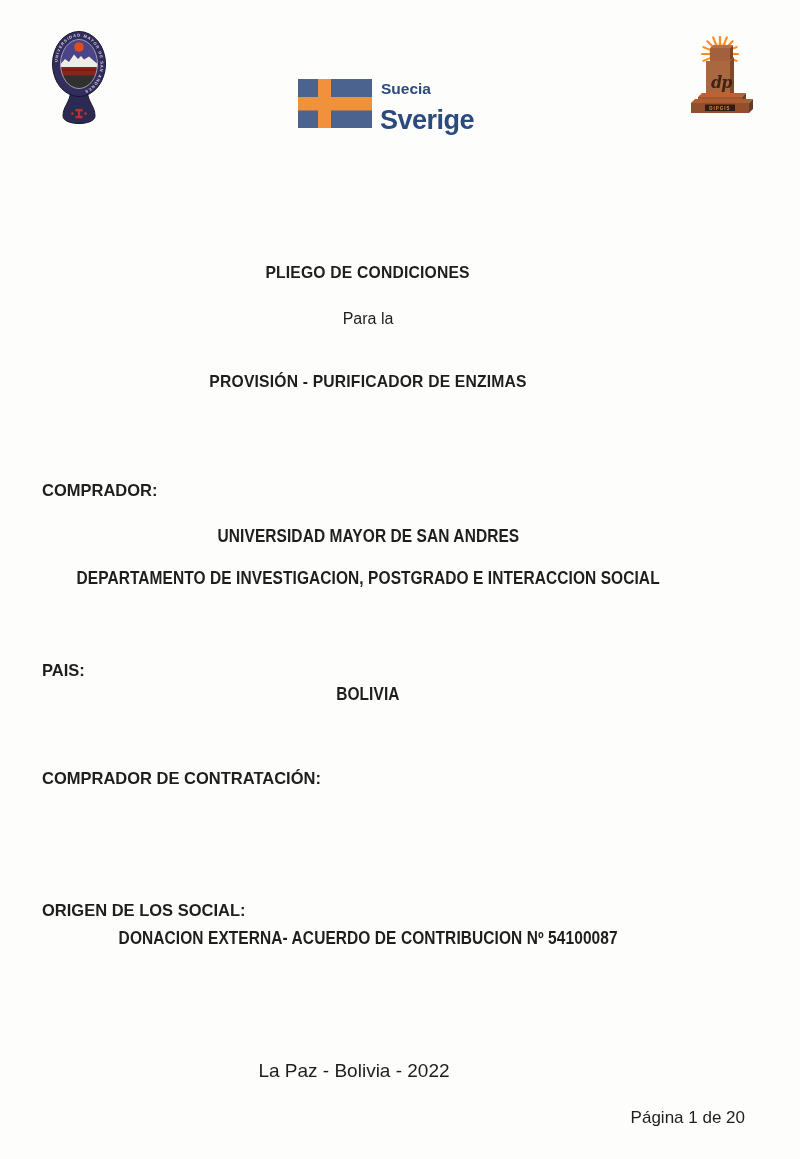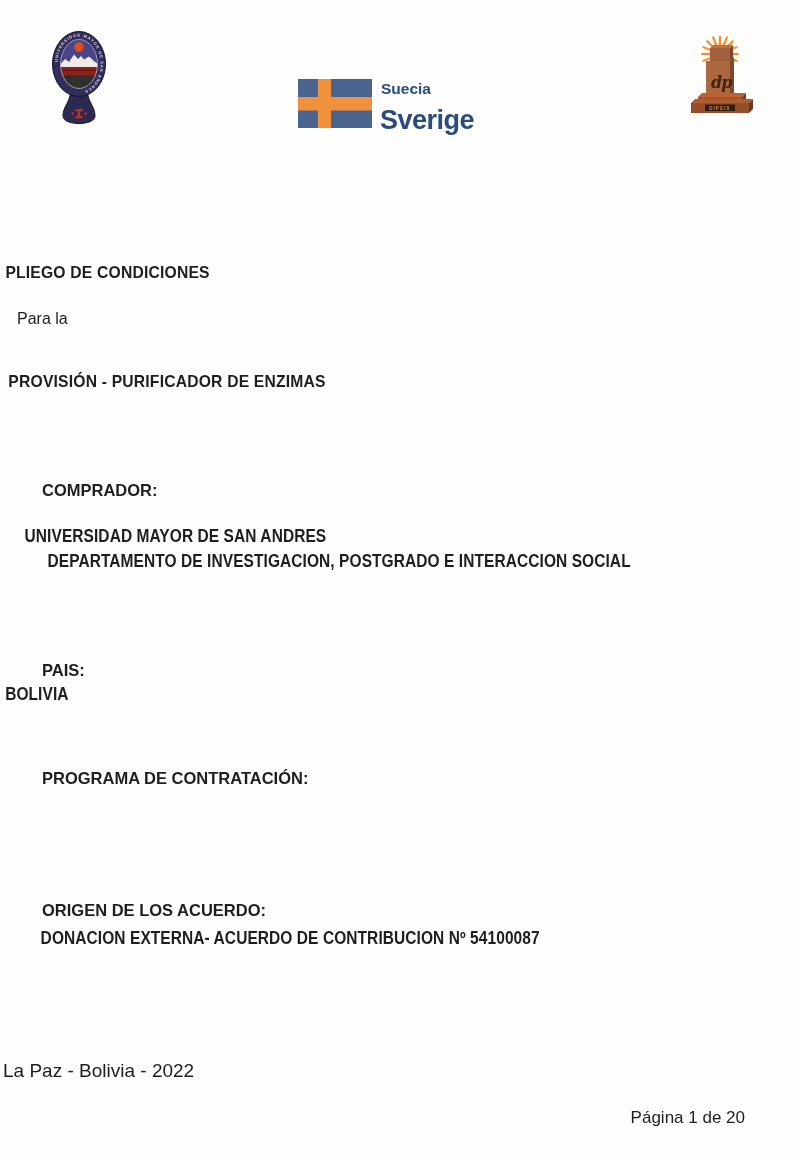--- a/index.html
+++ b/index.html
@@ -9,29 +9,29 @@
     margin:0 auto;
     background:#fdfdfb;
     font-family:"Liberation Sans","DejaVu Sans",sans-serif;
     color:#1e1e1e;
     overflow:hidden;
   }
 
   
   .center-row {
     position:absolute; left:0; width:736px;
-    text-align:left; white-space:nowrap;
+    text-align:center; white-space:nowrap;
   }
 
   
   .heading { font-weight:700; font-size:16.5px; letter-spacing:.2px; }
   .squeeze { display:inline-block; transform:scaleX(.95); transform-origin:50% 50%; }
 
   
-  .plain { font-size:16px;margin-left:17px; }
+  .plain { font-size:16px; }
 
   
   .cond {
     display:inline-block;
     font-weight:700; font-size:18px; letter-spacing:.1px;
     transform:scaleX(.86); transform-origin:50% 50%;
   }
 
   
   .label {
@@ -150,32 +150,32 @@
     <span>Para la</span>
   </div>
   <div class="center-row heading" style="top:372px">
     <span class="squeeze">PROVISIÓN - PURIFICADOR DE ENZIMAS</span>
   </div>
 
   <div class="label" style="top:481px">COMPRADOR:</div>
   <div class="center-row" style="top:526px">
     <span class="cond">UNIVERSIDAD MAYOR DE SAN ANDRES</span>
   </div>
-  <div class="center-row" style="top:551px">
+  <div class="center-row" style="top:568px">
     <span class="cond">DEPARTAMENTO DE INVESTIGACION, POSTGRADO E INTERACCION SOCIAL</span>
   </div>
 
   <div class="label" style="top:661px">PAIS:</div>
   <div class="center-row" style="top:684px">
     <span class="cond">BOLIVIA</span>
   </div>
 
-  <div class="label" style="top:769px">PROGRAMA DE CONTRATACIÓN:</div>
+  <div class="label" style="top:769px">COMPRADOR DE CONTRATACIÓN:</div>
 
-  <div class="label" style="top:901px">ORIGEN DE LOS ACUERDO:</div>
+  <div class="label" style="top:901px">ORIGEN DE LOS SOCIAL:</div>
   <div class="center-row" style="top:928px">
     <span class="cond">DONACION EXTERNA- ACUERDO DE CONTRIBUCION Nº 54100087</span>
   </div>
 
   <div class="center-row plain" style="top:1060px; font-size:19px">
     <span class="shift-left">La Paz - Bolivia - 2022</span>
   </div>
   <div class="footer-page">Página 1 de 20</div>
 
 </div>

